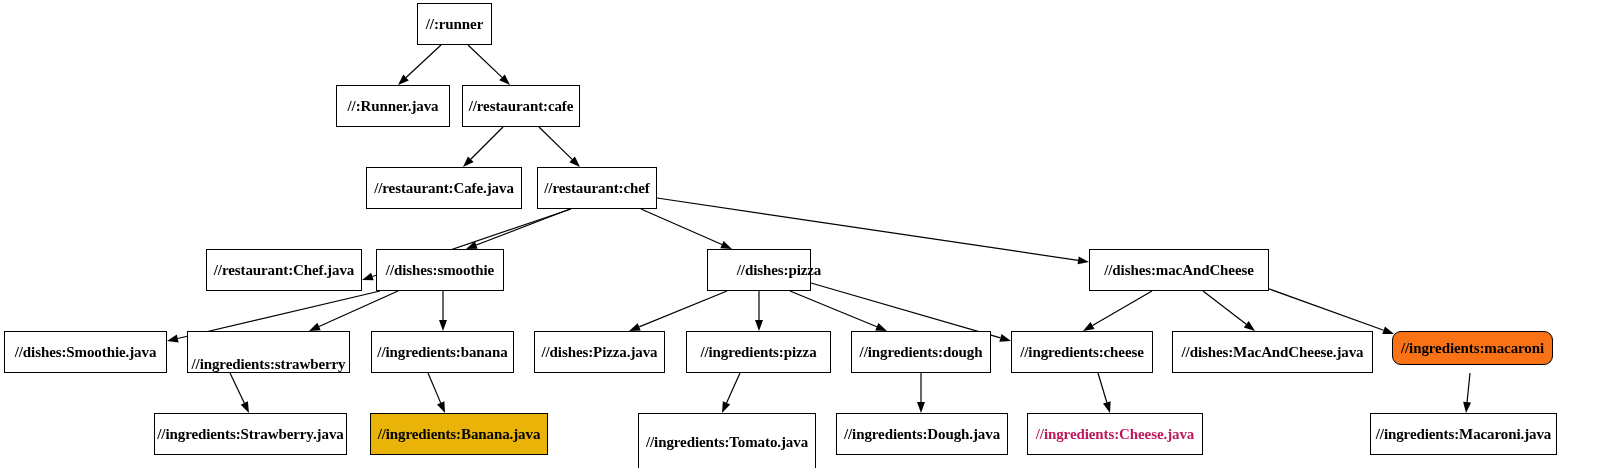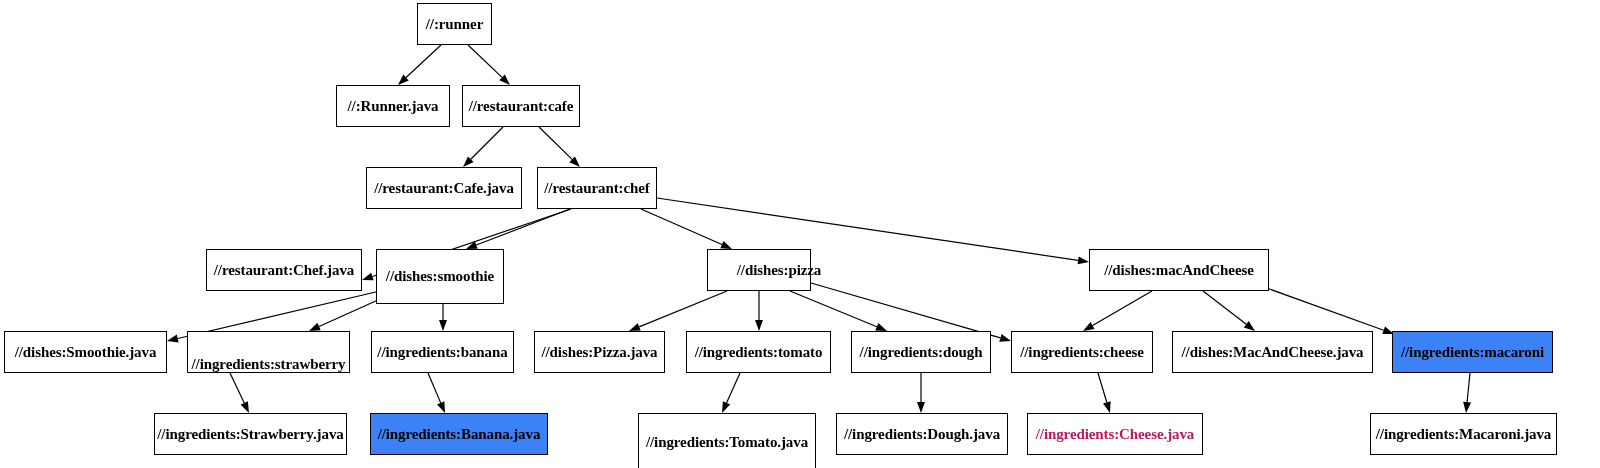--- a/index.html
+++ b/index.html
@@ -109,21 +109,21 @@
       </div>
       <div class="node" style="left: 366px; top: 167px; width: 156px; height: 42px; border-color: rgb(0, 0, 0); background: rgb(255, 255, 255); color: rgb(0, 0, 0);">
         <span class="node-label">//restaurant:Cafe.java</span>
       </div>
       <div class="node" style="left: 537px; top: 167px; width: 120px; height: 42px; border-color: rgb(0, 0, 0); background: rgb(255, 255, 255); color: rgb(0, 0, 0);">
         <span class="node-label">//restaurant:chef</span>
       </div>
       <div class="node" style="left: 206px; top: 249px; width: 156px; height: 42px; border-color: rgb(0, 0, 0); background: rgb(255, 255, 255); color: rgb(0, 0, 0); justify-content: center;">
         <span class="node-label">//restaurant:Chef.java</span>
       </div>
-      <div class="node" style="left: 376px; top: 249px; width: 128px; height: 55px; border-color: rgb(0, 0, 0); background: rgb(255, 255, 255); color: rgb(0, 0, 0);">
+      <div class="node" style="left: 376px; top: 249px; width: 128px; height: 42px; border-color: rgb(0, 0, 0); background: rgb(255, 255, 255); color: rgb(0, 0, 0);">
         <span class="node-label">//dishes:smoothie</span>
       </div>
       <div class="node" style="left: 707px; top: 249px; width: 104px; height: 42px; border-color: rgb(0, 0, 0); background: rgb(255, 255, 255); color: rgb(0, 0, 0); padding-left: 40px;">
         <span class="node-label">//dishes:pizza</span>
       </div>
       <div class="node" style="left: 1089px; top: 249px; width: 180px; height: 42px; border-color: rgb(0, 0, 0); background: rgb(255, 255, 255); color: rgb(0, 0, 0);">
         <span class="node-label">//dishes:macAndCheese</span>
       </div>
       <div class="node" style="left: 4px; top: 331px; width: 163px; height: 42px; border-color: rgb(0, 0, 0); background: rgb(255, 255, 255); color: rgb(0, 0, 0);">
         <span class="node-label">//dishes:Smoothie.java</span>
@@ -131,38 +131,38 @@
       <div class="node" style="left: 187px; top: 331px; width: 163px; height: 42px; border-color: rgb(0, 0, 0); background: rgb(255, 255, 255); color: rgb(0, 0, 0); align-items: flex-end;">
         <span class="node-label">//ingredients:strawberry</span>
       </div>
       <div class="node" style="left: 371px; top: 331px; width: 143px; height: 42px; border-color: rgb(0, 0, 0); background: rgb(255, 255, 255); color: rgb(0, 0, 0);">
         <span class="node-label">//ingredients:banana</span>
       </div>
       <div class="node" style="left: 534px; top: 331px; width: 131px; height: 42px; border-color: rgb(0, 0, 0); background: rgb(255, 255, 255); color: rgb(0, 0, 0);">
         <span class="node-label">//dishes:Pizza.java</span>
       </div>
       <div class="node" style="left: 686px; top: 331px; width: 145px; height: 42px; border-color: rgb(0, 0, 0); background: rgb(255, 255, 255); color: rgb(0, 0, 0);">
-        <span class="node-label">//ingredients:tomato</span>
+        <span class="node-label">//ingredients:pizza</span>
       </div>
       <div class="node" style="left: 851px; top: 331px; width: 140px; height: 42px; border-color: rgb(0, 0, 0); background: rgb(255, 255, 255); color: rgb(0, 0, 0);">
         <span class="node-label">//ingredients:dough</span>
       </div>
       <div class="node" style="left: 1011px; top: 331px; width: 142px; height: 42px; border-color: rgb(0, 0, 0); background: rgb(255, 255, 255); color: rgb(0, 0, 0);">
         <span class="node-label">//ingredients:cheese</span>
       </div>
       <div class="node" style="left: 1172px; top: 331px; width: 201px; height: 42px; border-color: rgb(0, 0, 0); background: rgb(255, 255, 255); color: rgb(0, 0, 0);">
         <span class="node-label">//dishes:MacAndCheese.java</span>
       </div>
-      <div class="node" style="left: 1392px; top: 331px; width: 161px; height: 42px; border-color: rgb(0, 0, 0); background: #3b82f6; color: rgb(0, 0, 0);">
+      <div class="node" style="left: 1392px; top: 331px; width: 161px; height: 34px; border-color: rgb(0, 0, 0); background: #f97316; color: rgb(0, 0, 0); border-radius: 9px;">
         <span class="node-label">//ingredients:macaroni</span>
       </div>
       <div class="node" style="left: 154px; top: 413px; width: 193px; height: 42px; border-color: rgb(0, 0, 0); background: rgb(255, 255, 255); color: rgb(0, 0, 0);">
         <span class="node-label">//ingredients:Strawberry.java</span>
       </div>
-      <div class="node" style="left: 370px; top: 413px; width: 178px; height: 42px; border-color: rgb(0, 0, 0); background: #3b82f6; color: rgb(0, 0, 0); align-items: center;">
+      <div class="node" style="left: 370px; top: 413px; width: 178px; height: 42px; border-color: rgb(0, 0, 0); background: #eab308; color: rgb(0, 0, 0); align-items: center;">
         <span class="node-label">//ingredients:Banana.java</span>
       </div>
       <div class="node" style="left: 638px; top: 413px; width: 178px; height: 58px; border-color: rgb(0, 0, 0); background: rgb(255, 255, 255); color: rgb(0, 0, 0);">
         <span class="node-label">//ingredients:Tomato.java</span>
       </div>
       <div class="node" style="left: 836px; top: 413px; width: 172px; height: 42px; border-color: rgb(0, 0, 0); background: rgb(255, 255, 255); color: rgb(0, 0, 0);">
         <span class="node-label">//ingredients:Dough.java</span>
       </div>
       <div class="node" style="left: 1027px; top: 413px; width: 176px; height: 42px; border-color: rgb(0, 0, 0); background: rgb(255, 255, 255); color: #be185d;">
         <span class="node-label">//ingredients:Cheese.java</span>

